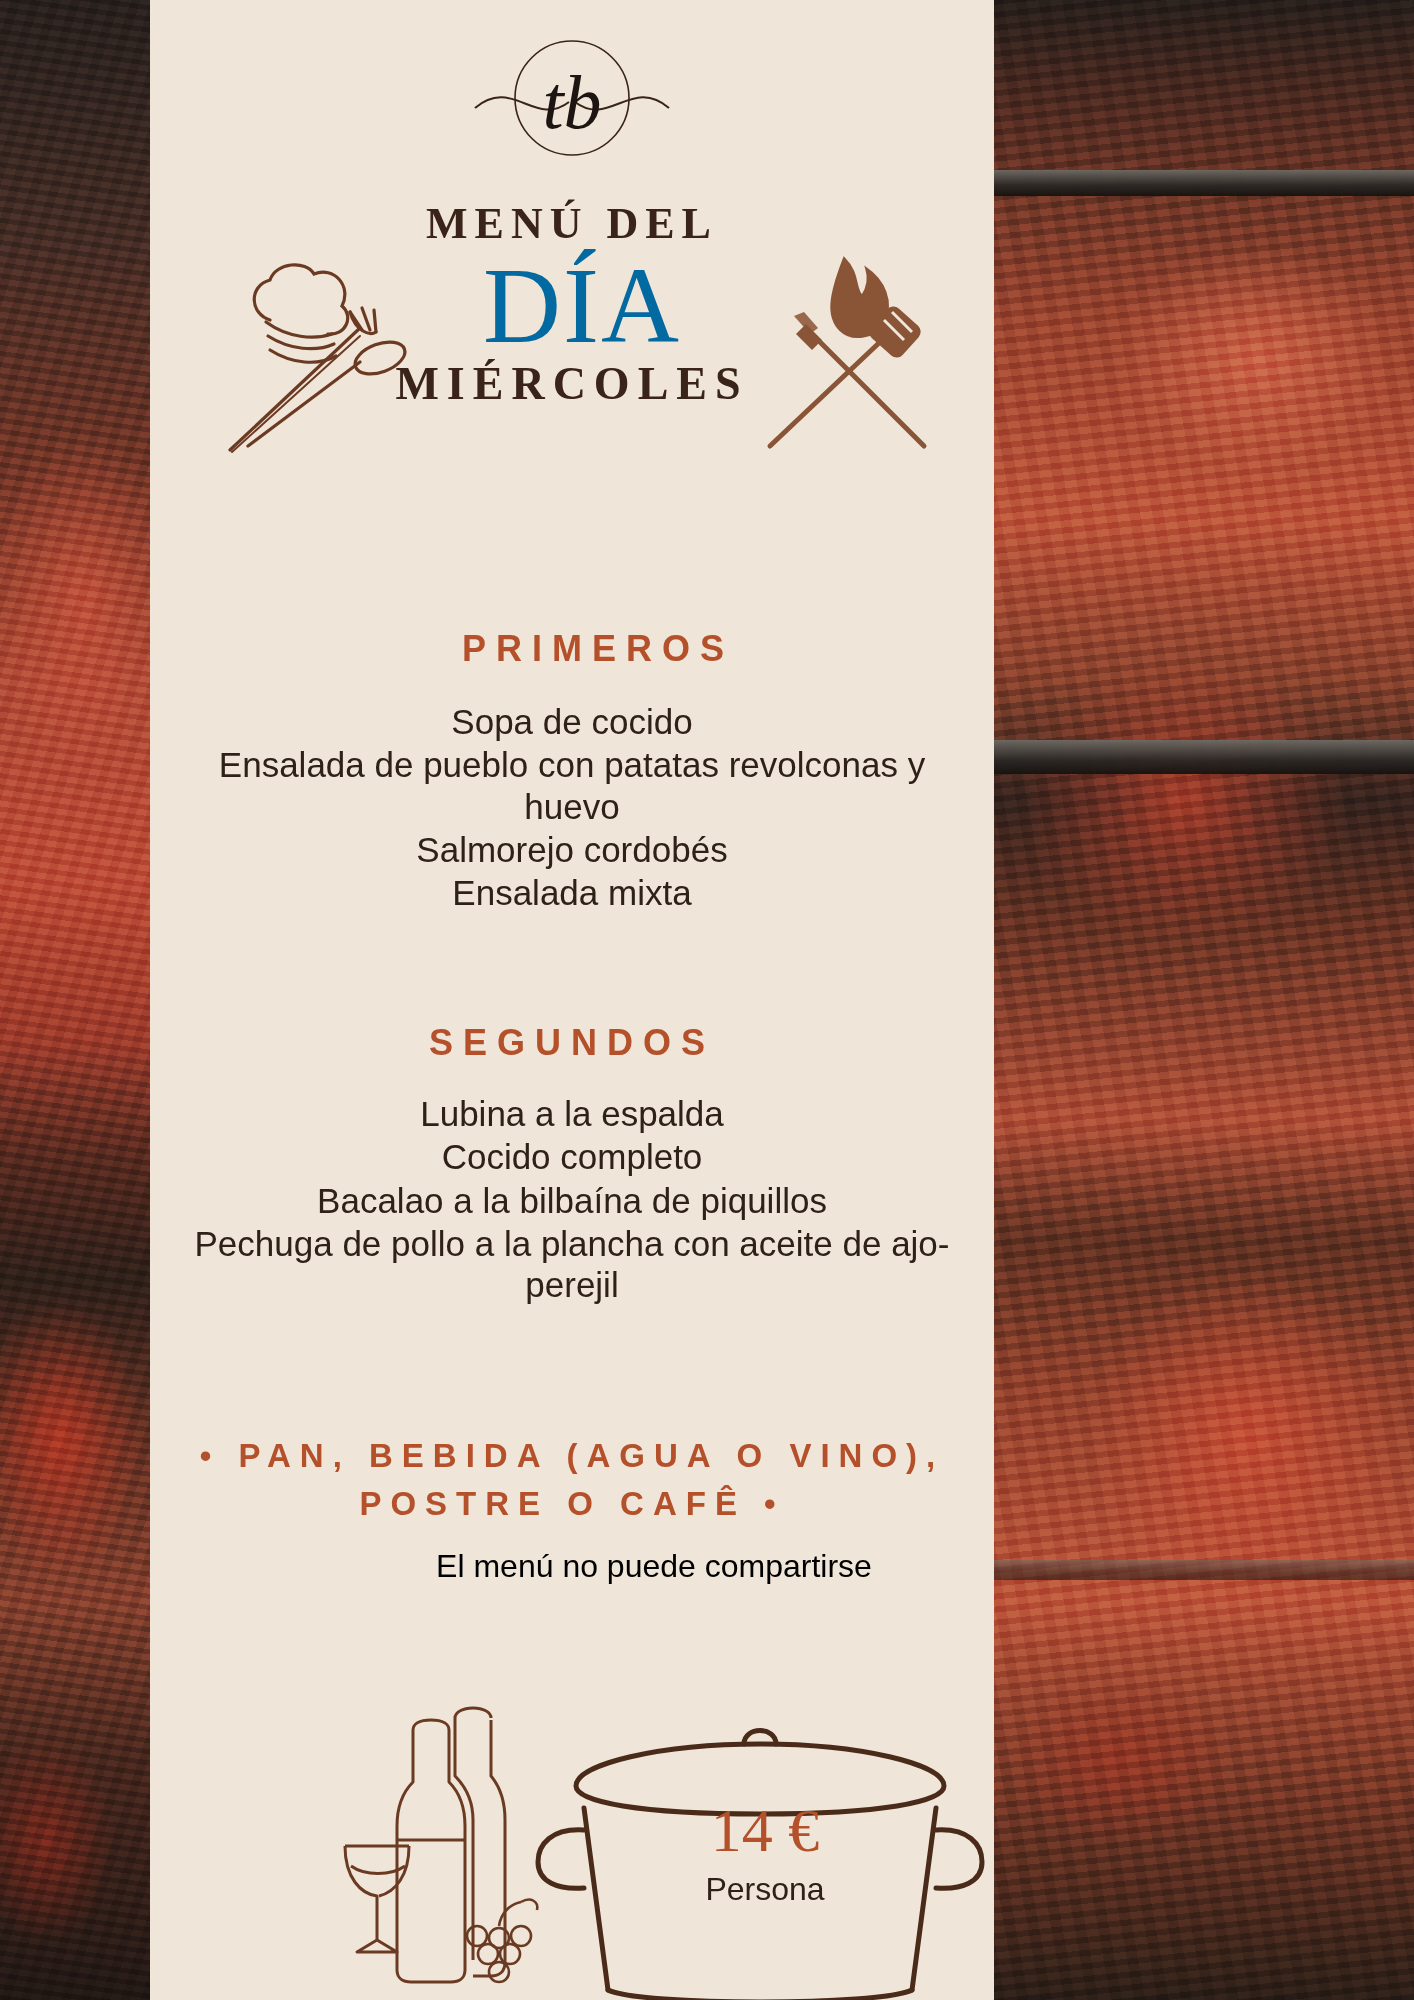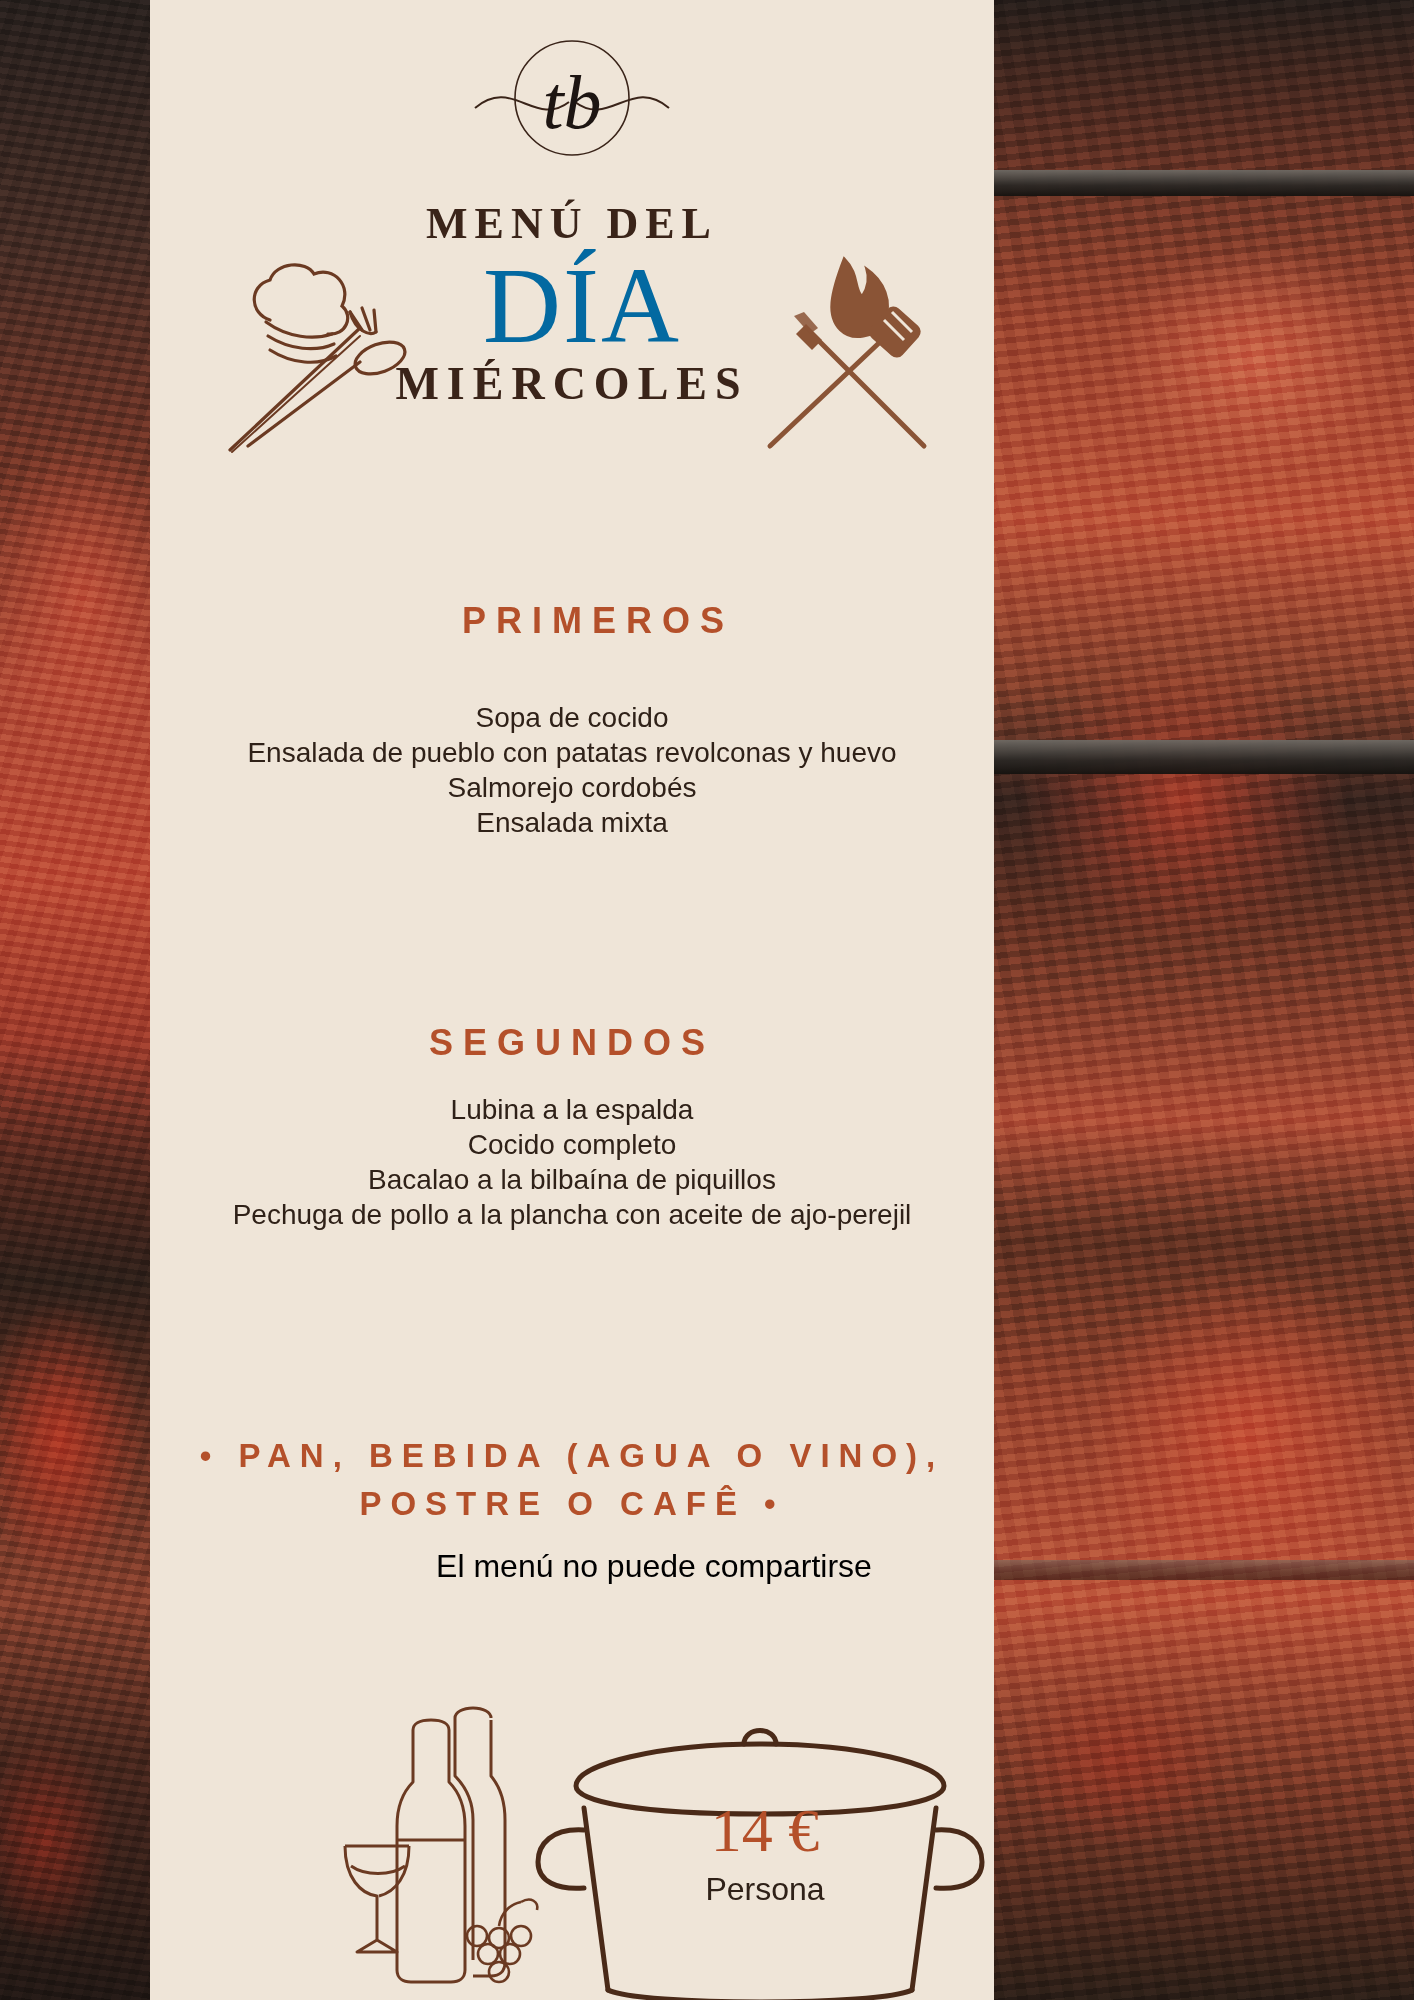--- a/index.html
+++ b/index.html
@@ -157,27 +157,27 @@
     height: 215px;
   }
 
   
   .section-title {
     font-size: 36px;
     font-weight: 700;
     letter-spacing: 10px;
     color: #b4502a;
   }
-  .sec-primeros { position: absolute; top: 600px; width: 896px; }
+  .sec-primeros { position: absolute; top: 628px; width: 896px; }
   .sec-segundos { position: absolute; top: 1022px; width: 844px; }
 
   .dish-list {
     position: absolute;
     width: 844px;
-    font-size: 28px;
+    font-size: 35px;
     line-height: 1.18;
     color: #2f2118;
   }
   .dishes-primeros { top: 700px; }
   .dishes-segundos { top: 1092px; }
   .dish { padding: 1px 30px; }
 
   .includes {
     position: absolute;
     top: 1432px;

